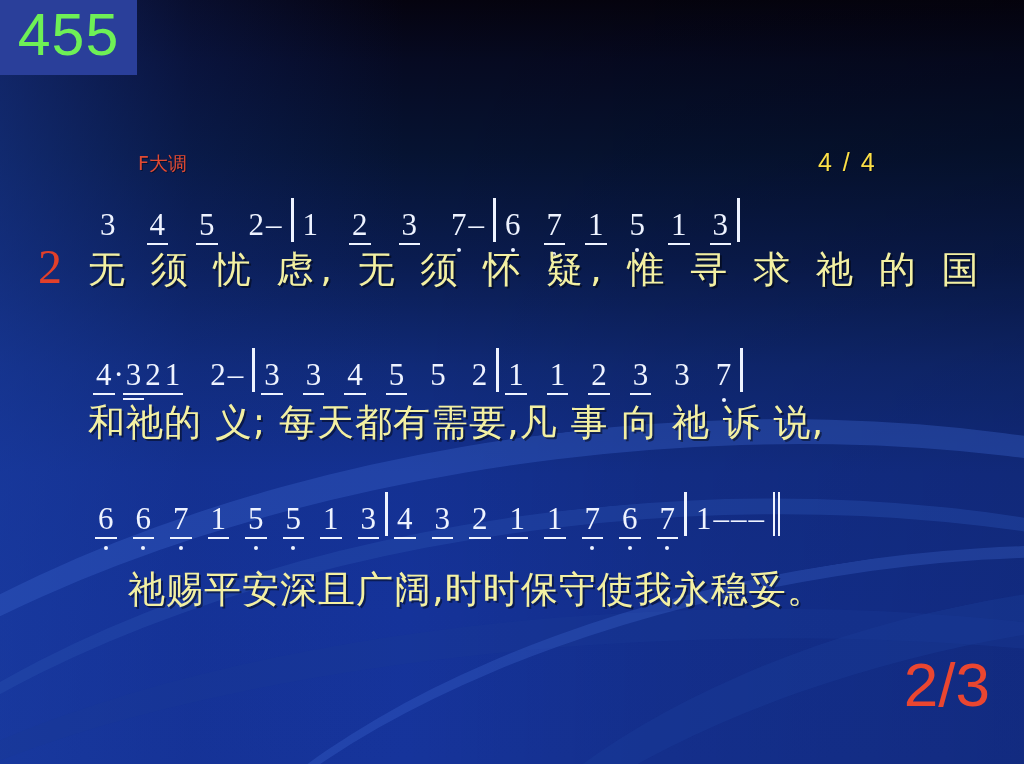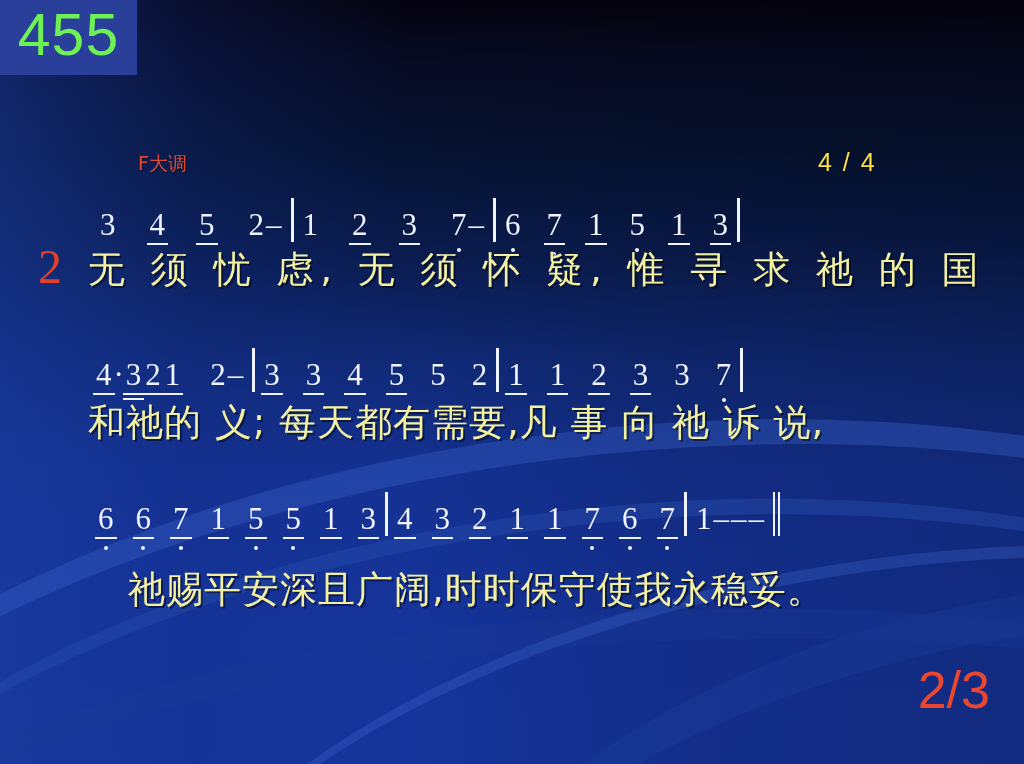--- a/index.html
+++ b/index.html
@@ -245,21 +245,21 @@
     text-shadow: 2px 2px 0 rgba(0,0,0,0.45);
     text-align: right;
   }
 
   
   .pagenum {
     position: absolute;
     right: 74px;
     bottom: 48px;
     color: #ea4630;
-    font-size: 52px;
+    font-size: 62px;
     line-height: 1;
     font-family: "Liberation Sans", sans-serif;
   }
 </style>
 </head>
 <body>
 
 <div id="slide">
 
   <div class="bg-base"></div>

